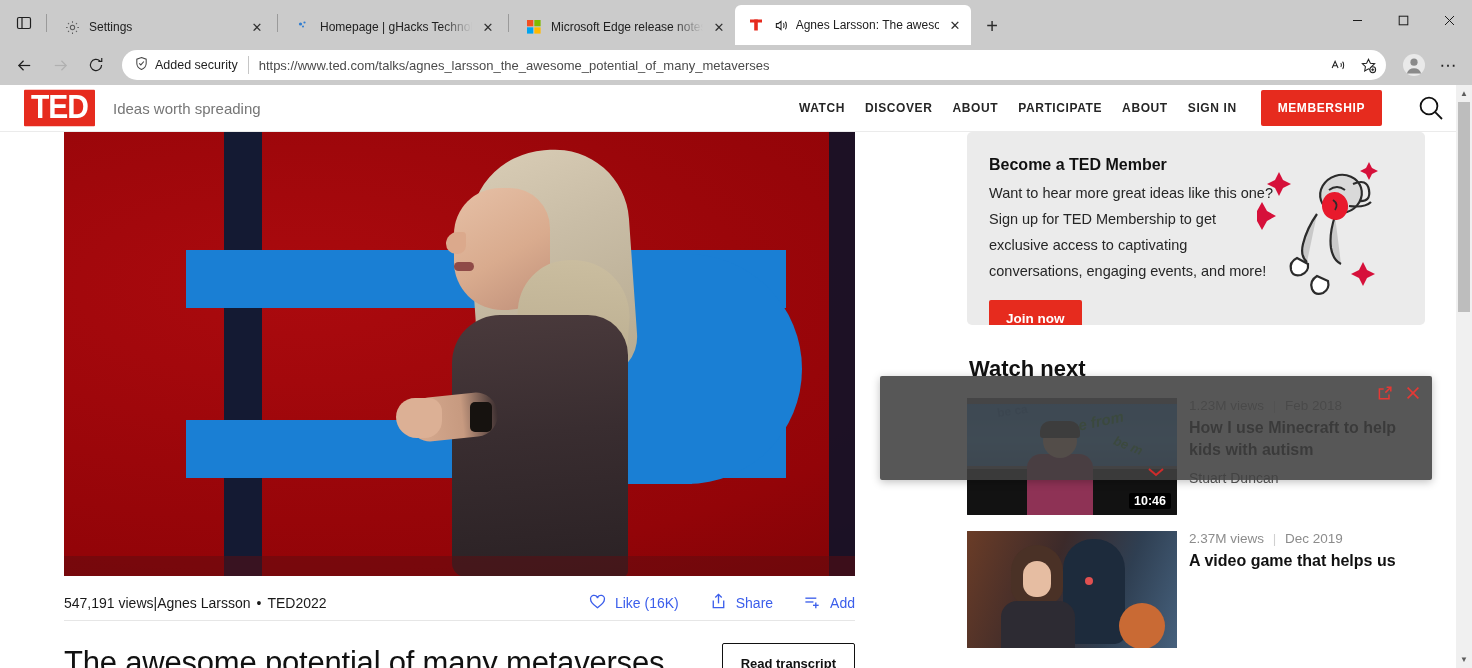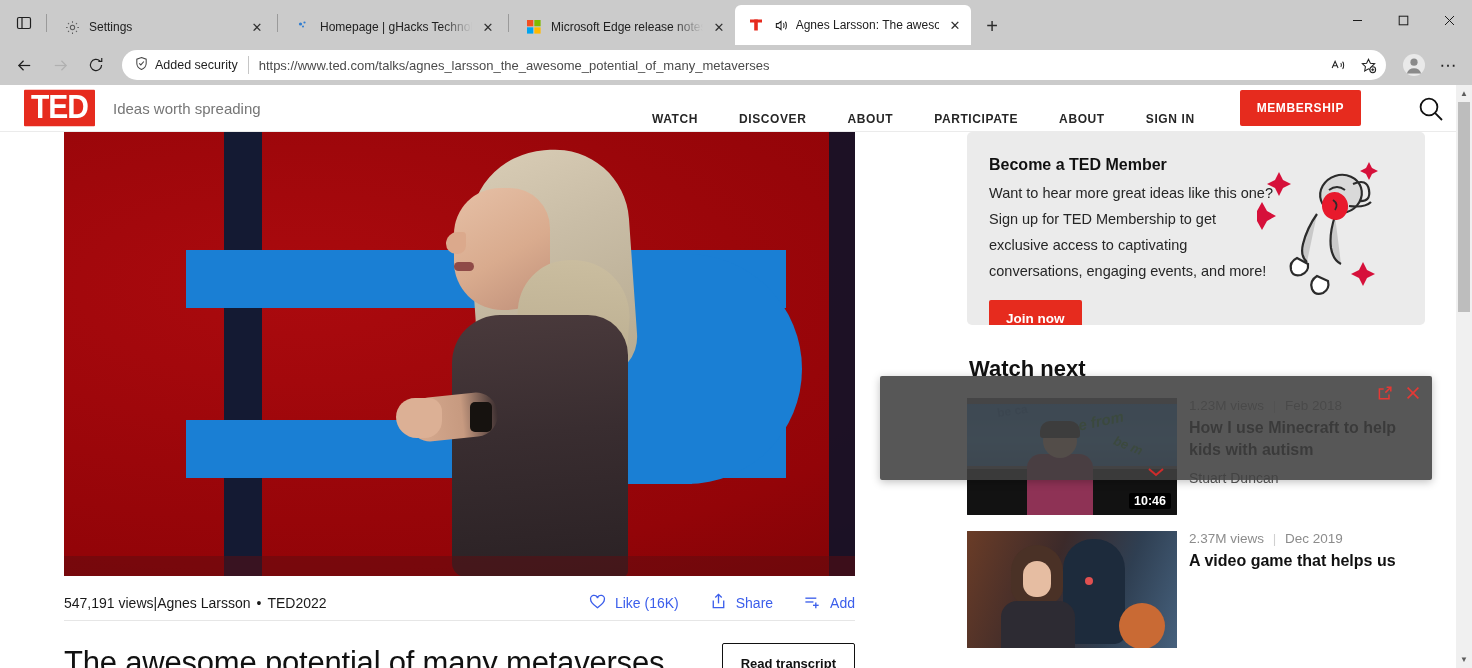--- a/index.html
+++ b/index.html
@@ -104,21 +104,21 @@
     border-bottom: 1px solid #ebebeb;
   }
   .ted-logo {
     font-family:"Liberation Sans", sans-serif;
     font-weight:bold; font-size:30px; letter-spacing:-1px;
     color:#fff; background:#e62b1e; padding:1px 7px 3px 7px;
     line-height:30px; border-radius:1px;
     transform: scaleY(1.08);
   }
   .ted-tagline { font-size:15px; color:#767676; margin-left:18px; }
-  .ted-nav { margin-left:auto; display:flex; align-items:flex-end; gap:41px; }
+  .ted-nav { margin-left:auto; display:flex; align-items:center; gap:20px; }
   .ted-nav a {
     font-size:12px; font-weight:bold; letter-spacing:.6px;
     color:#262626; text-decoration:none; white-space:nowrap;
   }
   .membership-btn {
     background:#e62b1e; color:#fff !important; font-size:12px; font-weight:bold;
     letter-spacing:.6px; padding:11px 17px; border-radius:2px;
     margin-left: 4px;
   }
   .search-btn { width:34px; height:34px; display:flex; align-items:center; justify-content:center; margin-left:12px; }

